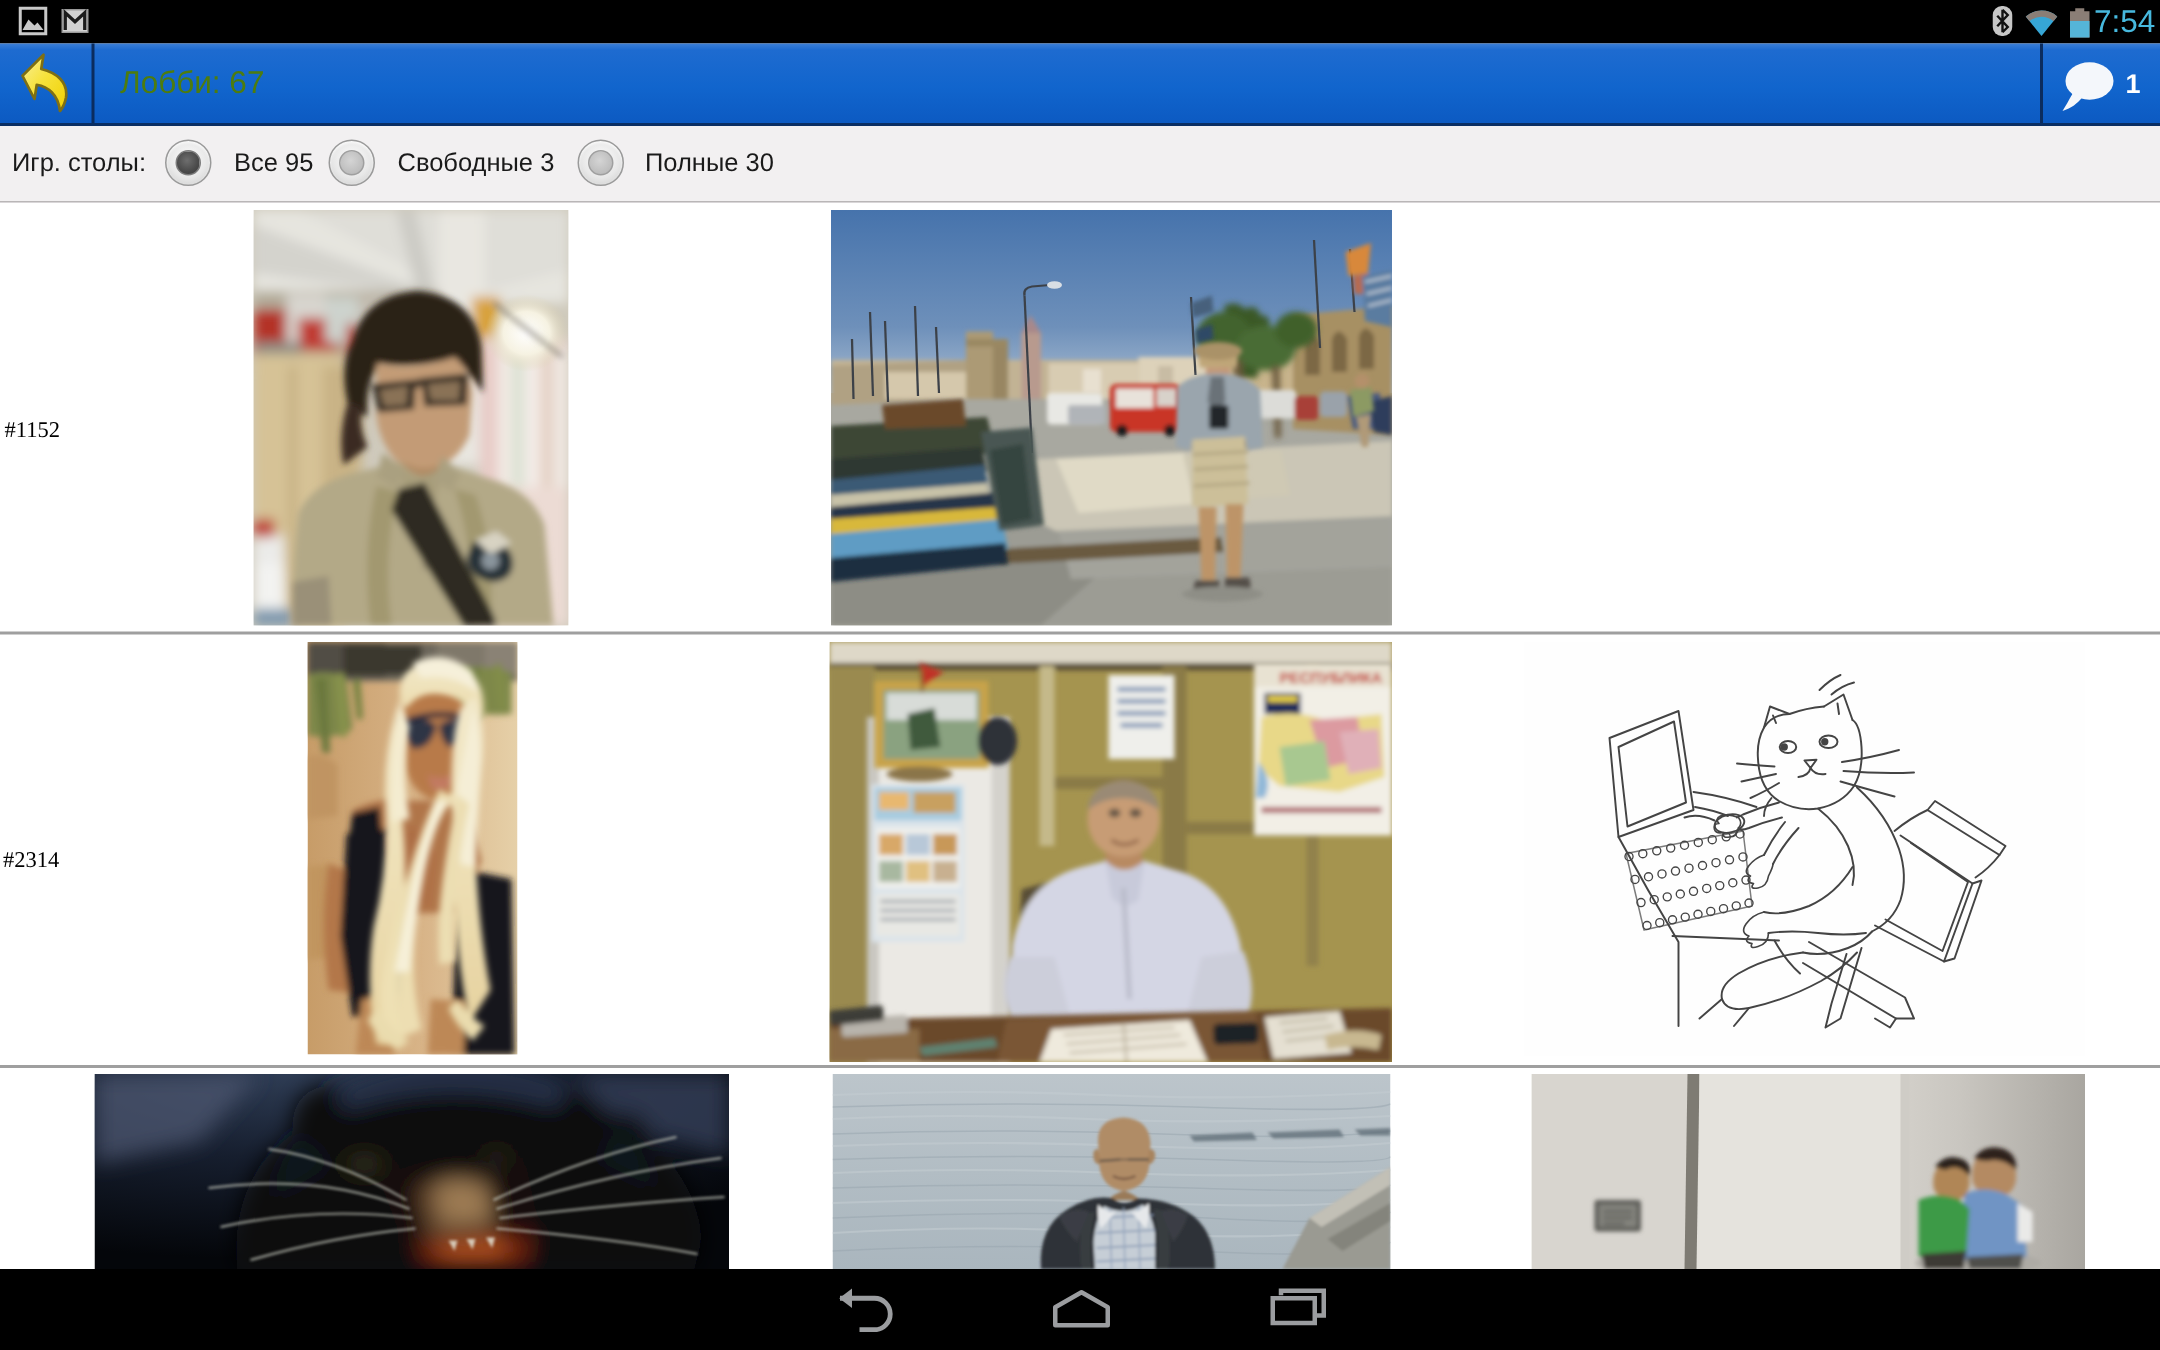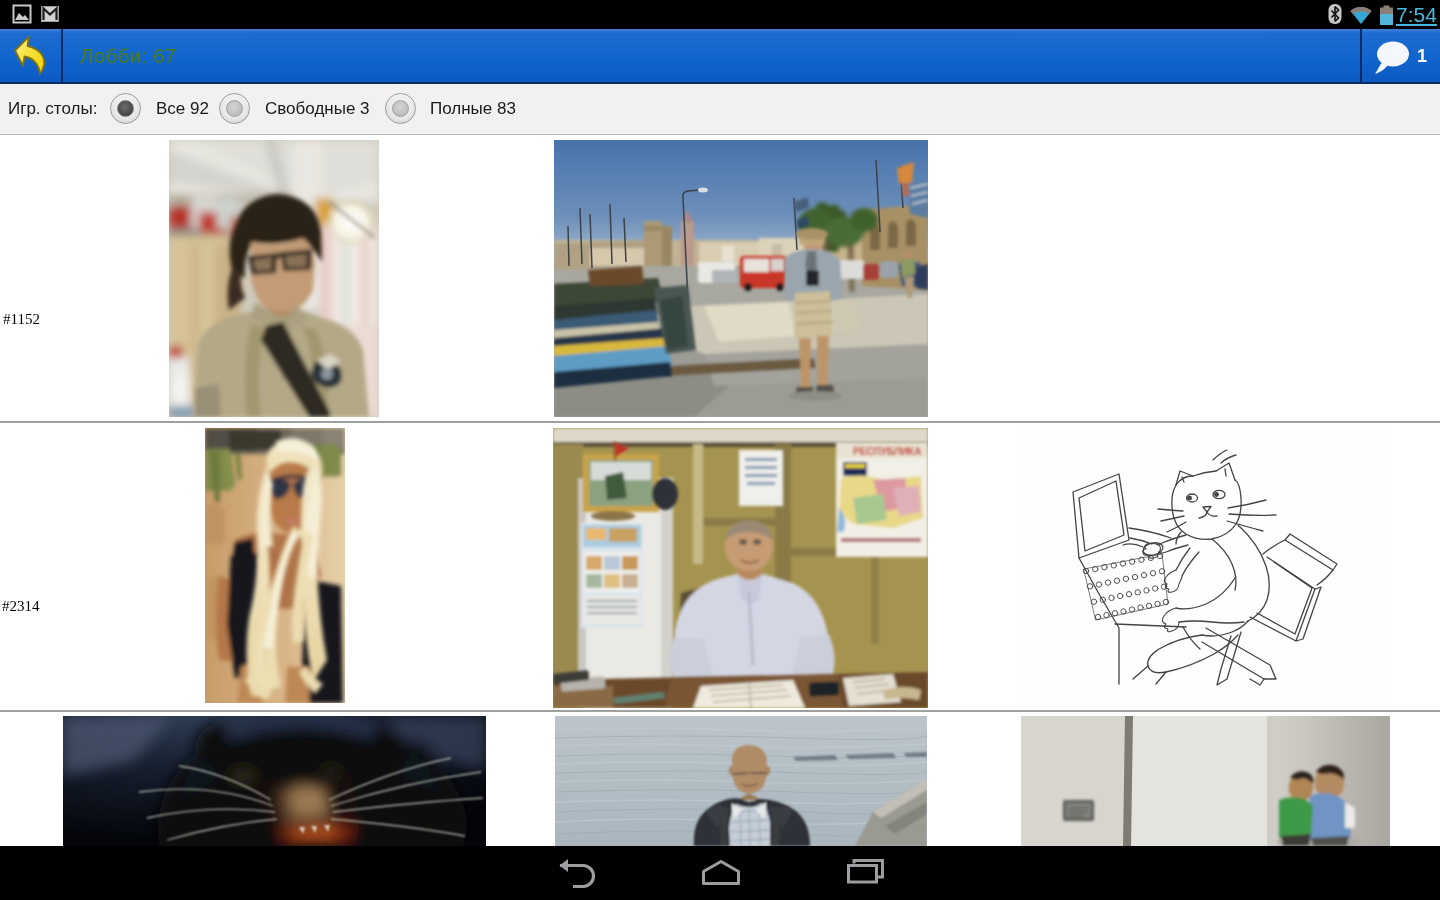--- a/index.html
+++ b/index.html
@@ -14,21 +14,21 @@
 #ab-title{left:80px;top:29px;height:53px;line-height:53px;color:#4d7c0f;font-size:21px;}
 #ab-count{left:1417px;top:29px;height:53px;line-height:55px;color:#fff;font-size:18px;font-weight:bold;}
 #filterbar{left:0;top:84px;width:1440px;height:51px;background:#f2f0f1;border-bottom:1px solid #b9b6b7;box-sizing:border-box;}
 .ftext{top:84px;height:69px;line-height:50px;color:#1a1a1a;font-size:17px;}
 .radio{top:93px;width:31px;height:31px;border-radius:50%;
  background:radial-gradient(circle at 50% 42%,#fdfdfd 0,#e8e8e8 55%,#c9c9c9 100%);
  border:1px solid #9a9a9a;box-sizing:border-box;box-shadow:inset 0 1px 2px rgba(255,255,255,.9);}
 .radio .dot{position:absolute;left:6px;top:6px;width:17px;height:17px;border-radius:50%;}
 .dot-on{background:radial-gradient(circle at 45% 40%,#6e6e6e 0,#4a4a4a 60%,#3c3c3c 100%);border:1px solid #7c7c7c;box-sizing:border-box;}
 .dot-off{background:radial-gradient(circle at 45% 40%,#d5d5d5 0,#bdbdbd 70%,#b0b0b0 100%);border:1px solid #9f9f9f;box-sizing:border-box;}
-.rowlabel{font-family:"Liberation Serif",serif;font-size:15px;color:#000;margin-top:32px;}
+.rowlabel{font-family:"Liberation Serif",serif;font-size:15px;color:#000;}
 .sep{left:0;width:1440px;height:2px;background:#9f9f9f;}
 #navbar{left:0;top:846px;width:1440px;height:54px;background:#000;}
 </style>
 </head>
 <body>
 <div id="statusbar" class="abs"></div>
 
 <svg class="abs" style="left:12px;top:4px" width="48" height="20" viewBox="0 0 48 20">
  <rect x="1.5" y="1.5" width="17" height="17" fill="none" stroke="#c9c9c9" stroke-width="2"></rect>
  <path d="M3 16 L7 9 L11 13 L13 11 L17 16 Z" fill="#c9c9c9"></path>
@@ -37,21 +37,21 @@
 </svg>
 <svg class="abs" style="left:1328px;top:3px" width="66" height="23" viewBox="0 0 66 23">
  <rect x="0.5" y="1" width="13" height="20" rx="6" fill="#c7c7c7"></rect>
  <path d="M7 3.5 L7 18.5 M7 3.5 L10.5 7 L3.5 14.5 M7 18.5 L10.5 15 L3.5 7.5" fill="none" stroke="#111" stroke-width="1.6"></path>
  <path d="M33 21 L22.5 8 A16 16 0 0 1 43.5 8 Z" fill="#36a6d6"></path>
  <path d="M22.5 8 A16 16 0 0 1 43.5 8 L41 11.2 A12 12 0 0 0 25 11.2 Z" fill="#8a7e76"></path>
  <rect x="52" y="4.5" width="13" height="17.5" fill="#8a7e76"></rect>
  <rect x="55.5" y="2.5" width="6" height="3" fill="#8a7e76"></rect>
  <rect x="52" y="11" width="13" height="11" fill="#55b5d8"></rect>
 </svg>
-<div class="abs" style="left:1396px;top:3px;width:40px;height:24px;color:#47b9de;font-size:21px;line-height:24px;text-decoration:underline;">7:54</div>
+<div class="abs" style="left:1396px;top:3px;width:40px;height:24px;color:#47b9de;font-size:21px;line-height:24px;">7:54</div>
 
 <div id="actionbar" class="abs"></div>
 <div id="ab-div1" class="abs"></div>
 <div id="ab-div2" class="abs"></div>
 <div id="ab-title" class="abs">Лобби: 67</div>
 
 <svg class="abs" style="left:14px;top:35px" width="34" height="40" viewBox="0 0 34 40">
  <defs>
   <linearGradient id="arrG" x1="0" y1="0" x2="1" y2="1">
    <stop offset="0%" stop-color="#f8ef9a"></stop>
@@ -66,29 +66,29 @@
  <ellipse cx="20" cy="14" rx="16" ry="12.5" fill="#f4f7fb"></ellipse>
  <path d="M9 22 C6 27 4 31 2 34 C8 32 12 29 15 25 Z" fill="#f4f7fb"></path>
 </svg>
 <div id="ab-count" class="abs">1</div>
 
 <div id="filterbar" class="abs"></div>
 <div class="ftext abs" style="left:8px;">Игр. столы:</div>
 <div class="radio abs" style="left:110px;">
     <div class="dot dot-on"></div>
   </div>
-<div class="ftext abs" style="left:156px;">Все 92</div>
+<div class="ftext abs" style="left:156px;">Все 95</div>
 <div class="radio abs" style="left:219px;">
     <div class="dot dot-off"></div>
   </div>
 <div class="ftext abs" style="left:265px;">Свободные 3</div>
 <div class="radio abs" style="left:385px;">
     <div class="dot dot-off"></div>
   </div>
-<div class="ftext abs" style="left:430px;">Полные 83</div>
+<div class="ftext abs" style="left:430px;">Полные 30</div>
 
 <div class="rowlabel abs" style="left:3px;top:279px;">#1152</div>
 <svg class="abs" style="left:169px;top:140px" width="210" height="277" viewBox="0 0 210 277">
  <defs>
   <filter id="bA" x="-20%" y="-20%" width="140%" height="140%">
         <feGaussianBlur stdDeviation="4"></feGaussianBlur>
       </filter>
   <filter id="bA2" x="-40%" y="-40%" width="180%" height="180%">
         <feGaussianBlur stdDeviation="2"></feGaussianBlur>
       </filter>

